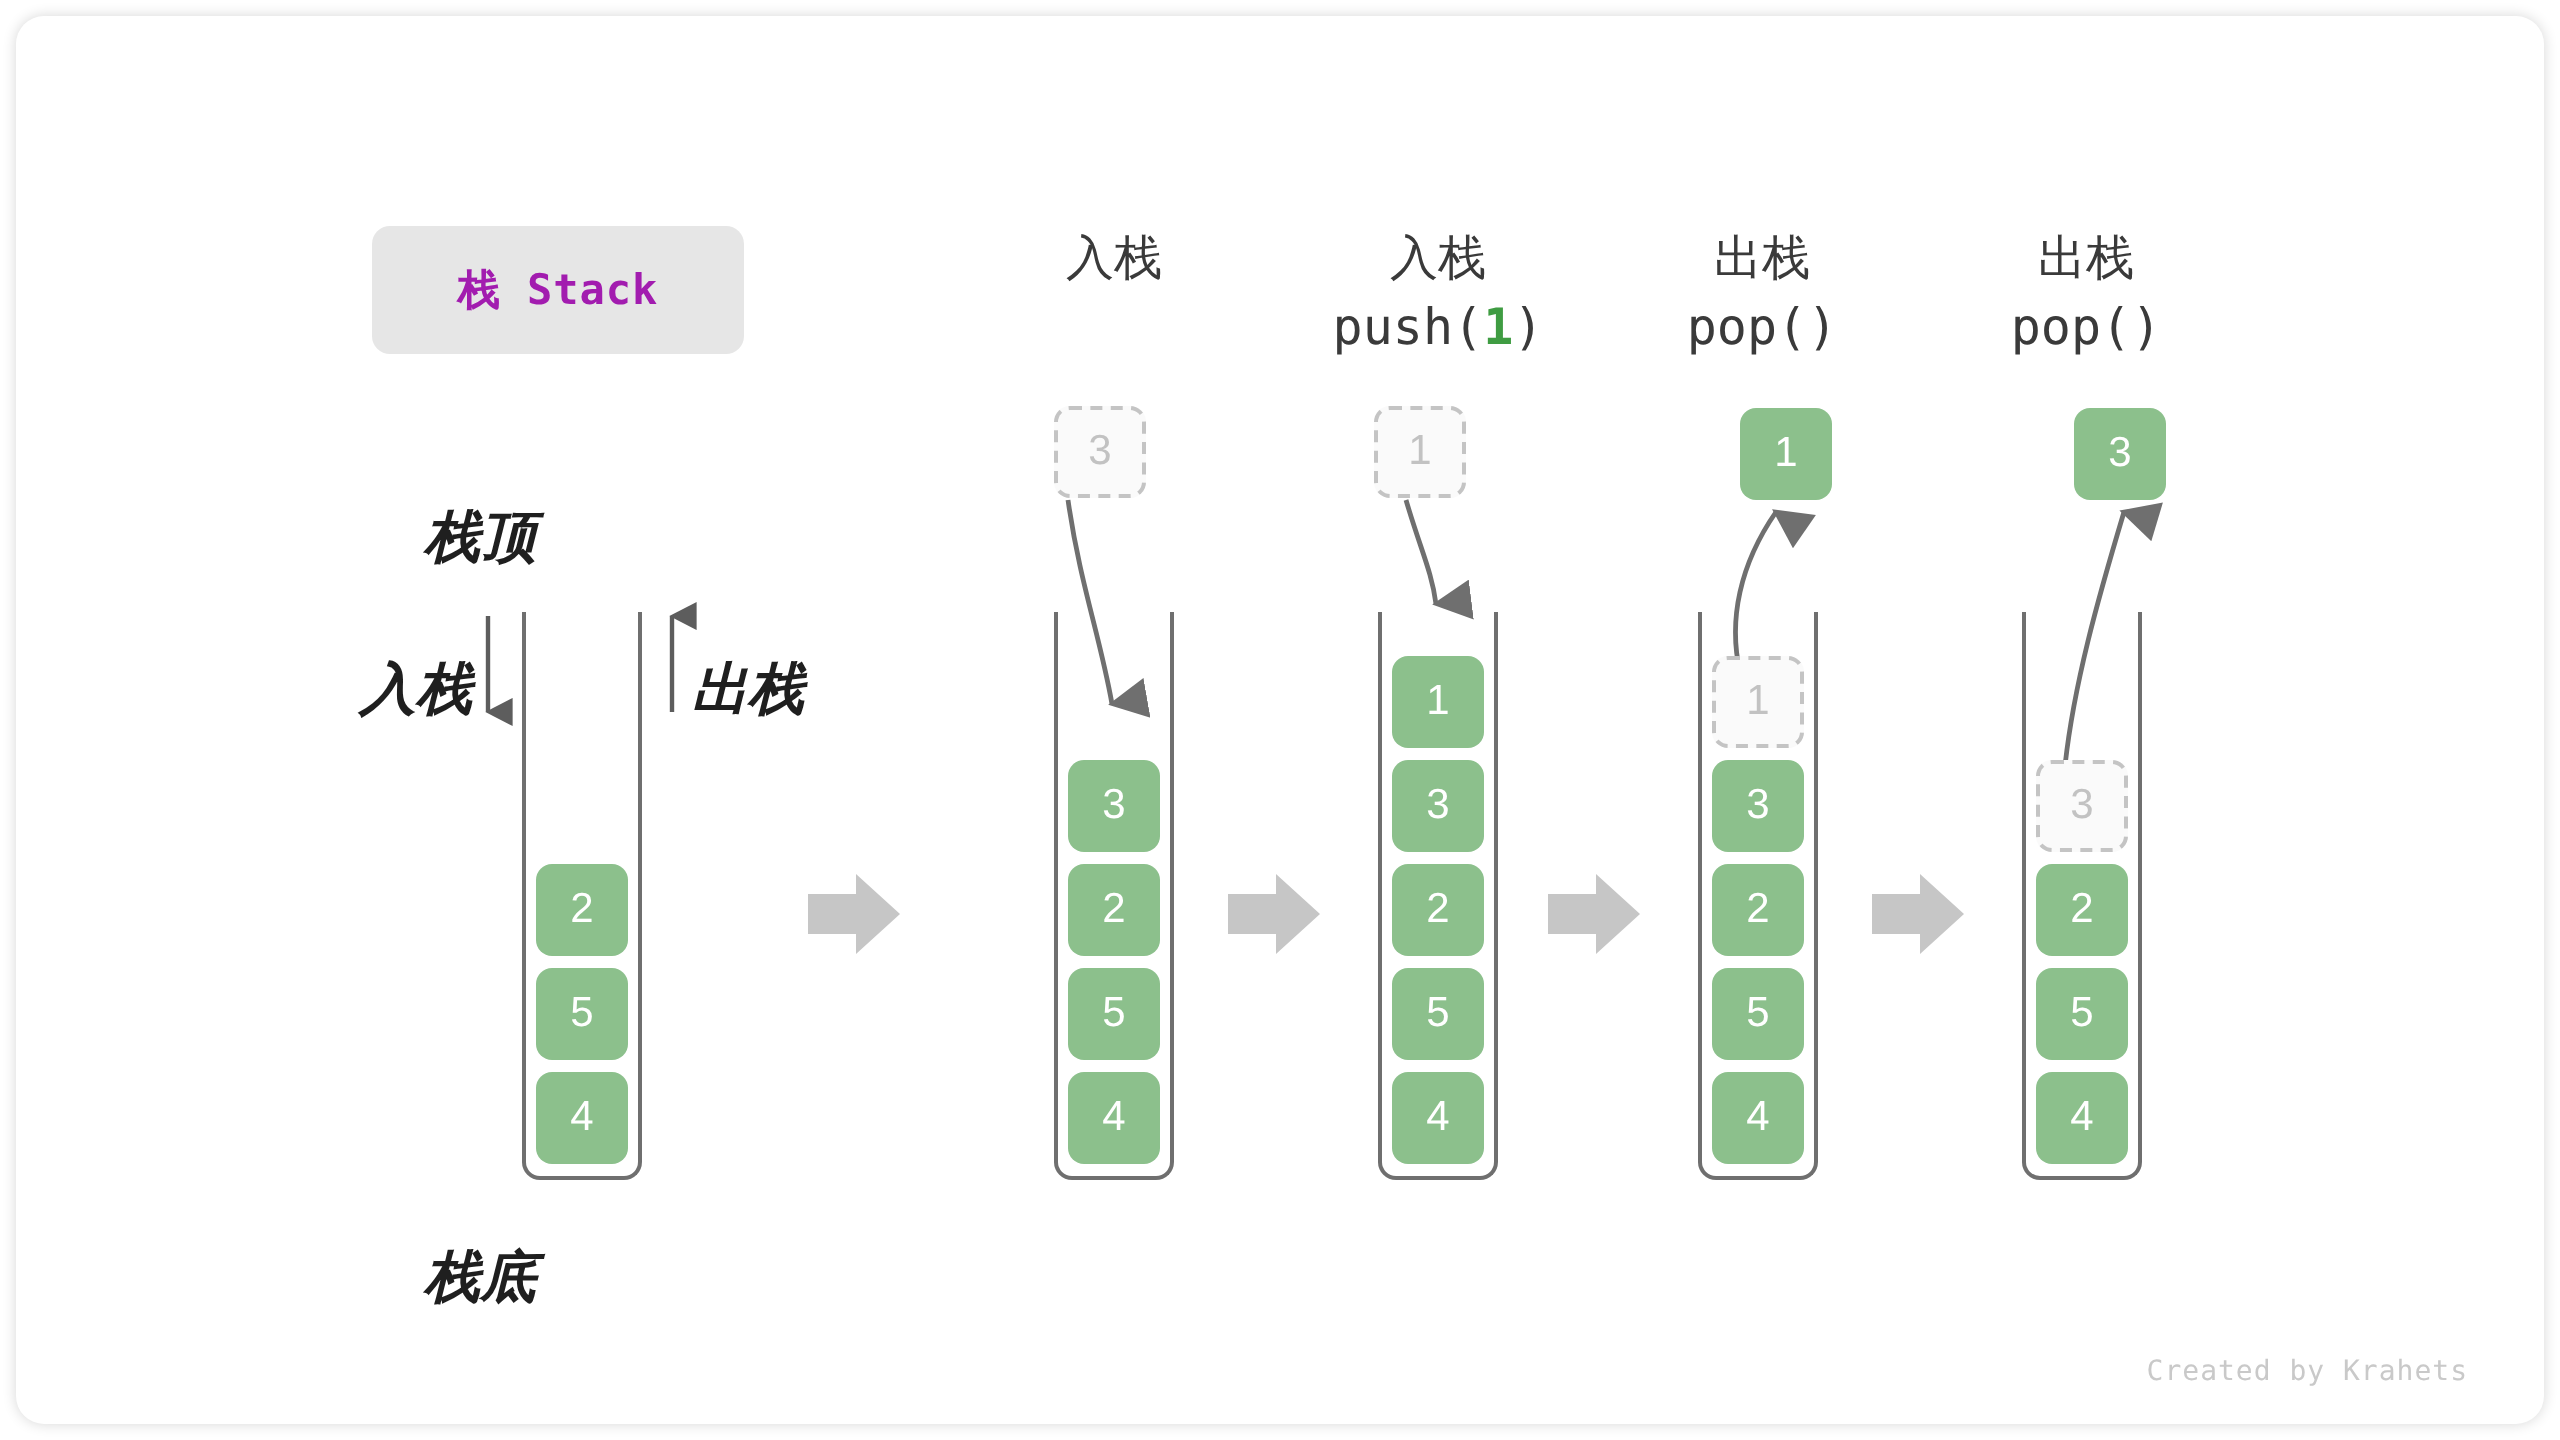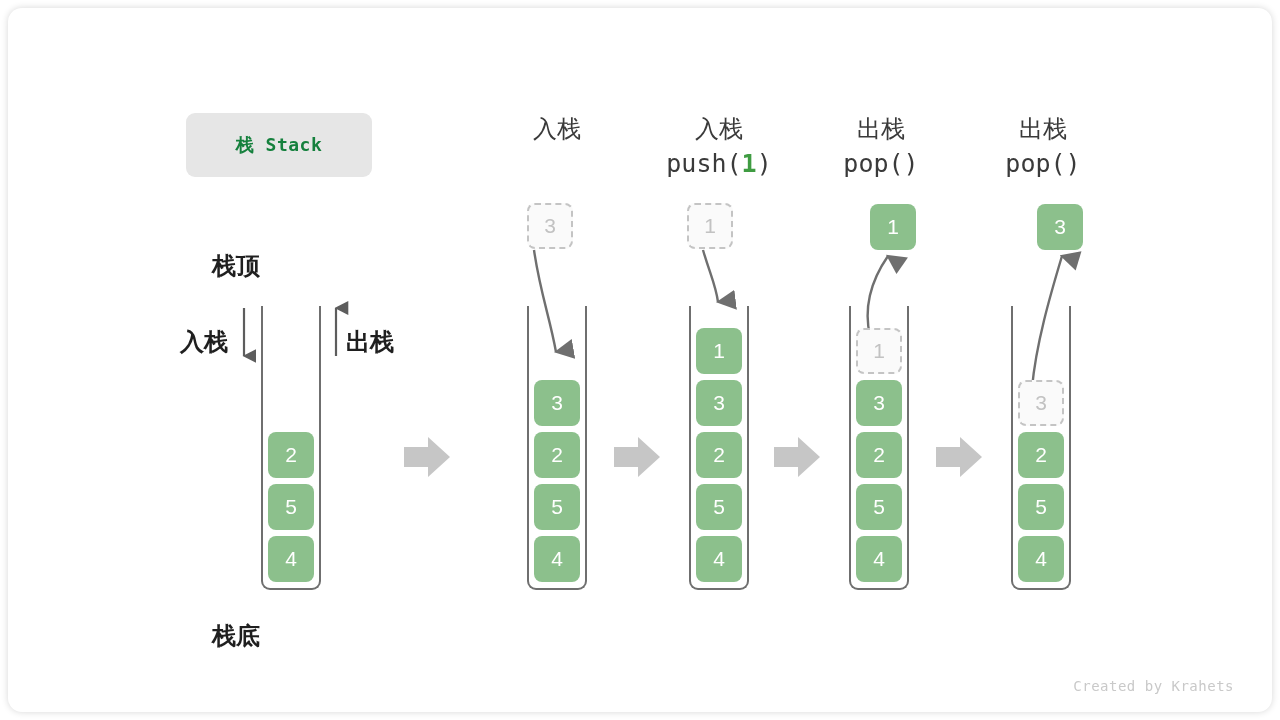--- a/index.html
+++ b/index.html
@@ -35,23 +35,23 @@
     width: 186px;
     height: 64px;
     background: #e6e6e6;
     border-radius: 9px;
     display: flex;
     align-items: center;
     justify-content: center;
   }
   #title-badge .txt {
     font-family: "DejaVu Sans Mono", "Liberation Mono", monospace;
-    font-size: 18px;
+    font-size: 21px;
     font-weight: bold;
-    color: #15803d;
+    color: #a21caf;
     letter-spacing: 0.5px;
   }
 
   
   .op-caption {
     width: 170px;
     text-align: center;
     color: #3a3a3a;
   }
   .op-caption .cn {
@@ -96,25 +96,26 @@
     color: #ffffff;
   }
   .cell.ghost {
     background: #fafafa;
     color: #c2c2c2;
     border: 2px dashed #c4c4c4;
   }
 
   
   .cn-label {
-    font-size: 24px;
+    font-size: 28px;
     font-weight: bold;
     color: #1f1f1f;
     font-family: "DejaVu Sans", "Liberation Sans", sans-serif;
     white-space: nowrap;
+    font-style: italic;
   }
 
   
   #footer {
     right: 38px;
     bottom: 18px;
     font-family: "DejaVu Sans Mono", "Liberation Mono", monospace;
     font-size: 14px;
     color: #c9c9c9;
     letter-spacing: 0.5px;

